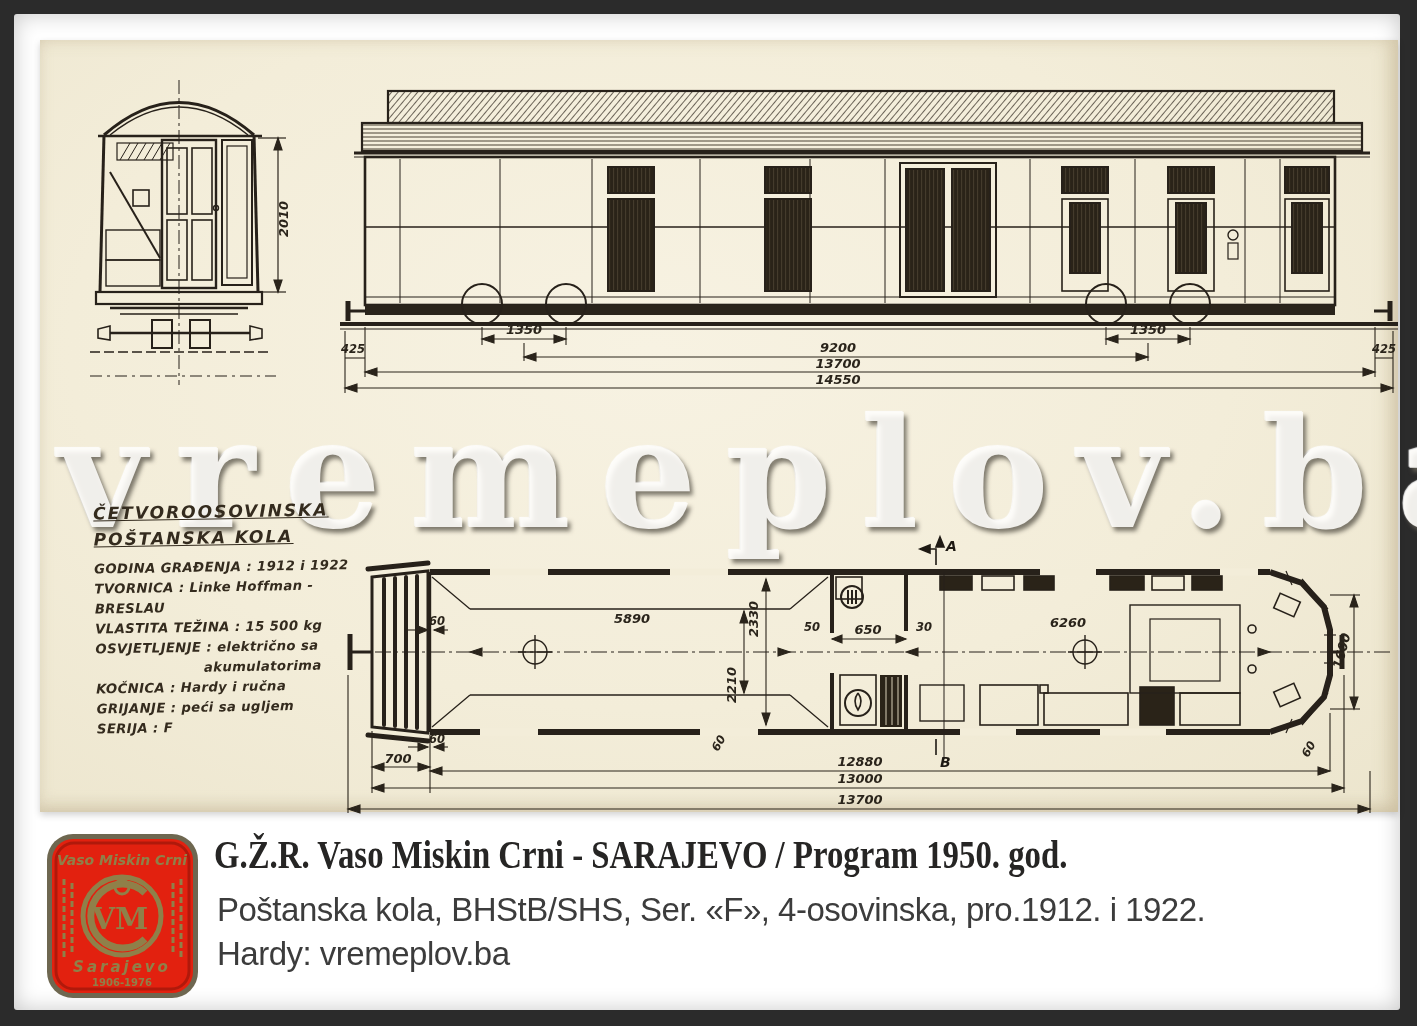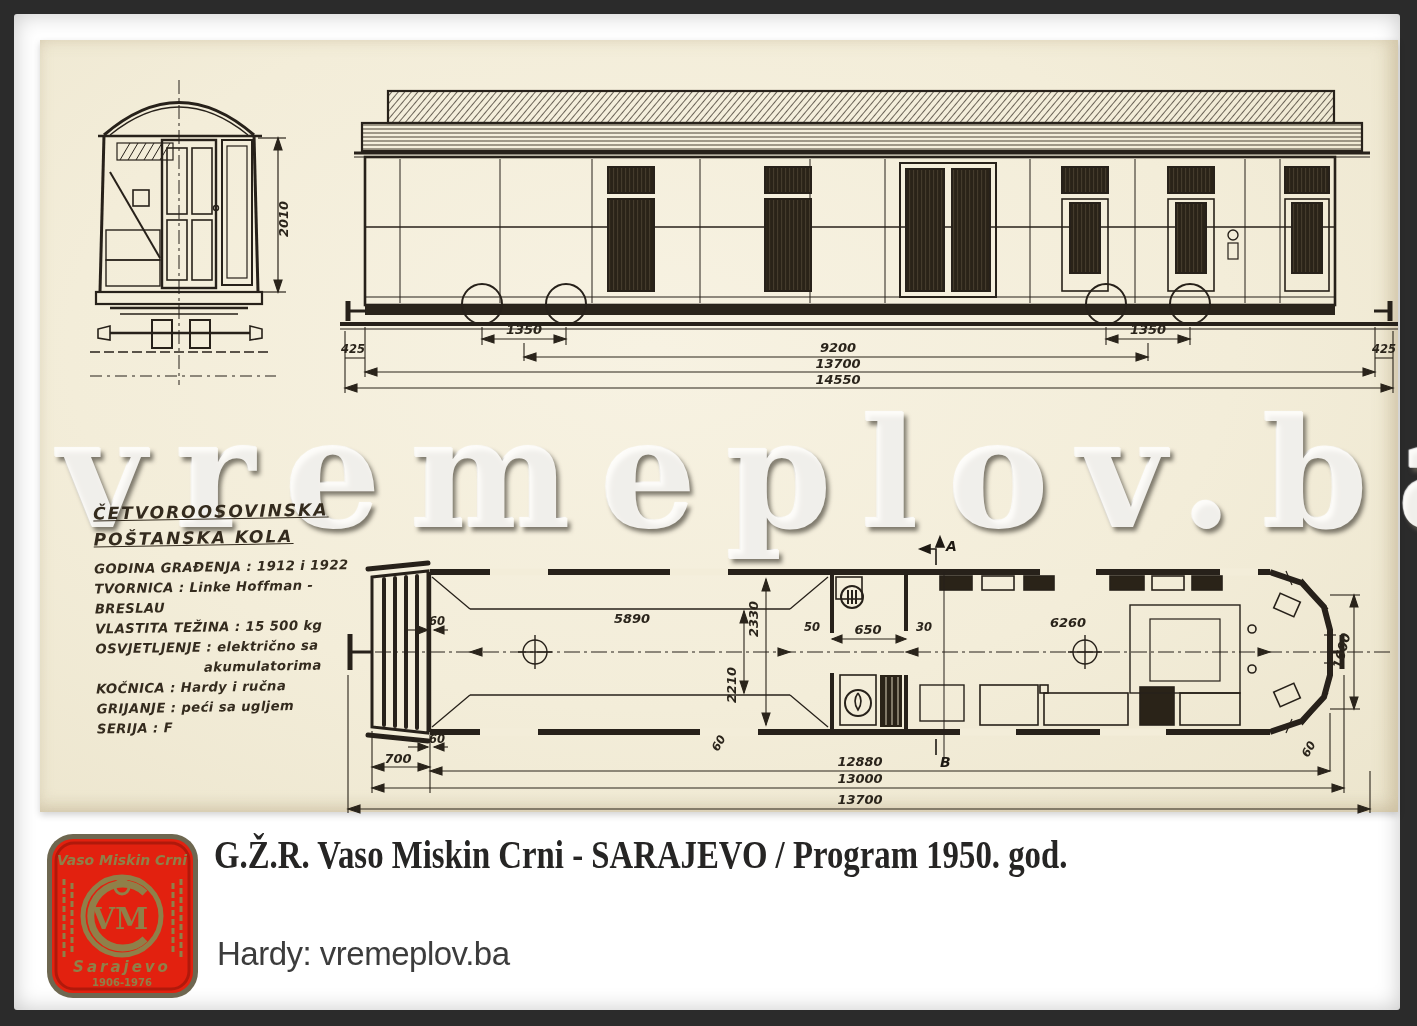--- a/index.html
+++ b/index.html
@@ -437,16 +437,17 @@
       <circle cx="78" cy="85" r="39" fill="none" stroke="#8f8049" stroke-width="5"></circle>
       <path d="M101,62 A32,32 0 1 0 101,108" fill="none" stroke="#8f8049" stroke-width="7"></path>
       <circle cx="78" cy="56" r="7" fill="none" stroke="#8f8049" stroke-width="3"></circle>
       <text x="76" y="98" text-anchor="middle" style="font-family:'DejaVu Serif',serif;font-size:30px;font-weight:bold;fill:#8f8049;">VM</text>
     </g>
     <text x="78" y="141" text-anchor="middle" style="font-family:'DejaVu Sans',sans-serif;font-size:15px;font-weight:bold;font-style:italic;letter-spacing:3px;fill:#8f8049;">Sarajevo</text>
     <text x="78" y="155" text-anchor="middle" style="font-family:'DejaVu Sans',sans-serif;font-size:10px;font-weight:bold;fill:#8f8049;">1906-1976</text>
   </svg>
 
   <div class="cap-title">G.Ž.R. Vaso Miskin Crni - SARAJEVO / Program 1950. god.</div>
+  <div class="cap-sub" style="top:877px">Poštanska kola, BHStB/SHS, Ser. «F», 4-osovinska, pro.1912. i 1922.</div>
   <div class="cap-sub" style="top:921px">Hardy: vremeplov.ba</div>
 
  </div>
 </div>
 
 </body></html>

